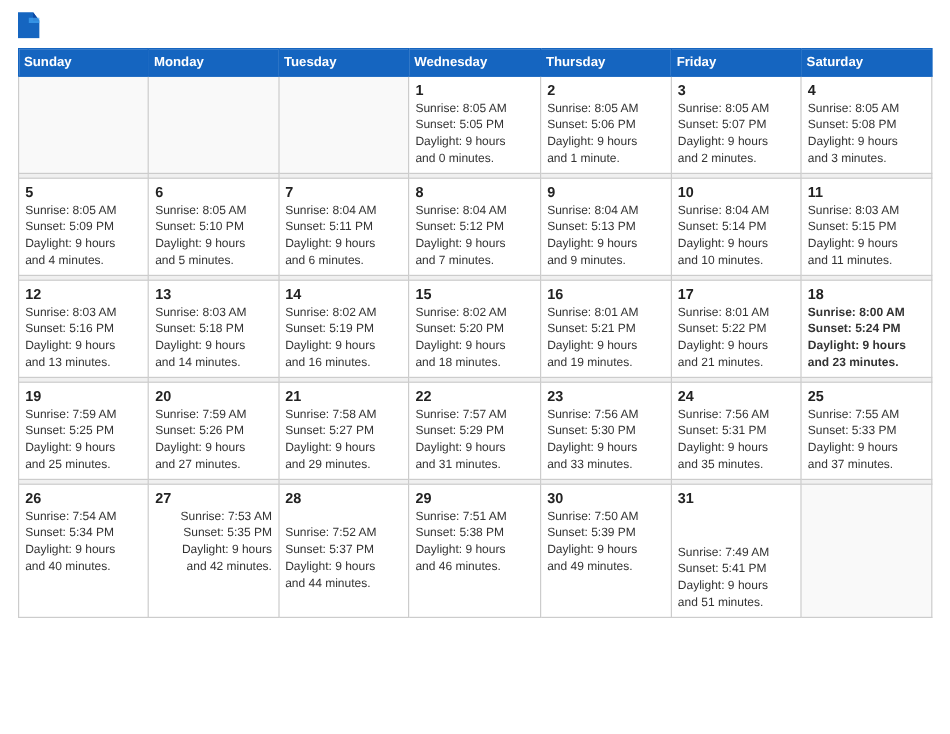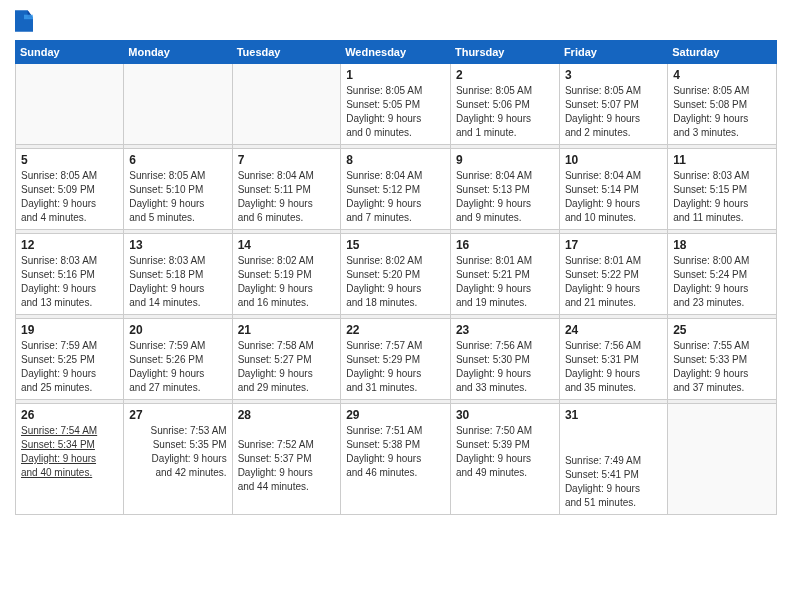--- a/index.html
+++ b/index.html
@@ -270,21 +270,21 @@
           </td>
           <td>
             <div class="day-number">17</div>
             <div class="day-info" style="white-space: pre-line;">Sunrise: 8:01 AM
 Sunset: 5:22 PM
 Daylight: 9 hours
 and 21 minutes.</div>
           </td>
           <td>
             <div class="day-number">18</div>
-            <div class="day-info" style="white-space: pre-line;">Sunrise: 8:00 AM
+            <div class="day-info" style="white-space: pre-line; font-weight: bold;">Sunrise: 8:00 AM
 Sunset: 5:24 PM
 Daylight: 9 hours
 and 23 minutes.</div>
           </td>
         </tr>
         <tr class="row-separator">
           <td></td>
           <td></td>
           <td></td>
           <td></td>
@@ -348,21 +348,21 @@
           <td></td>
           <td></td>
           <td></td>
           <td></td>
           <td></td>
           <td></td>
         </tr>
         <tr>
           <td>
             <div class="day-number">26</div>
-            <div class="day-info" style="white-space: pre-line; text-decoration: underline;">Sunrise: 7:54 AM
+            <div class="day-info" style="white-space: pre-line;">Sunrise: 7:54 AM
 Sunset: 5:34 PM
 Daylight: 9 hours
 and 40 minutes.</div>
           </td>
           <td>
             <div class="day-number">27</div>
             <div class="day-info" style="white-space: pre-line; text-align: right;">Sunrise: 7:53 AM
 Sunset: 5:35 PM
 Daylight: 9 hours
 and 42 minutes.</div>

